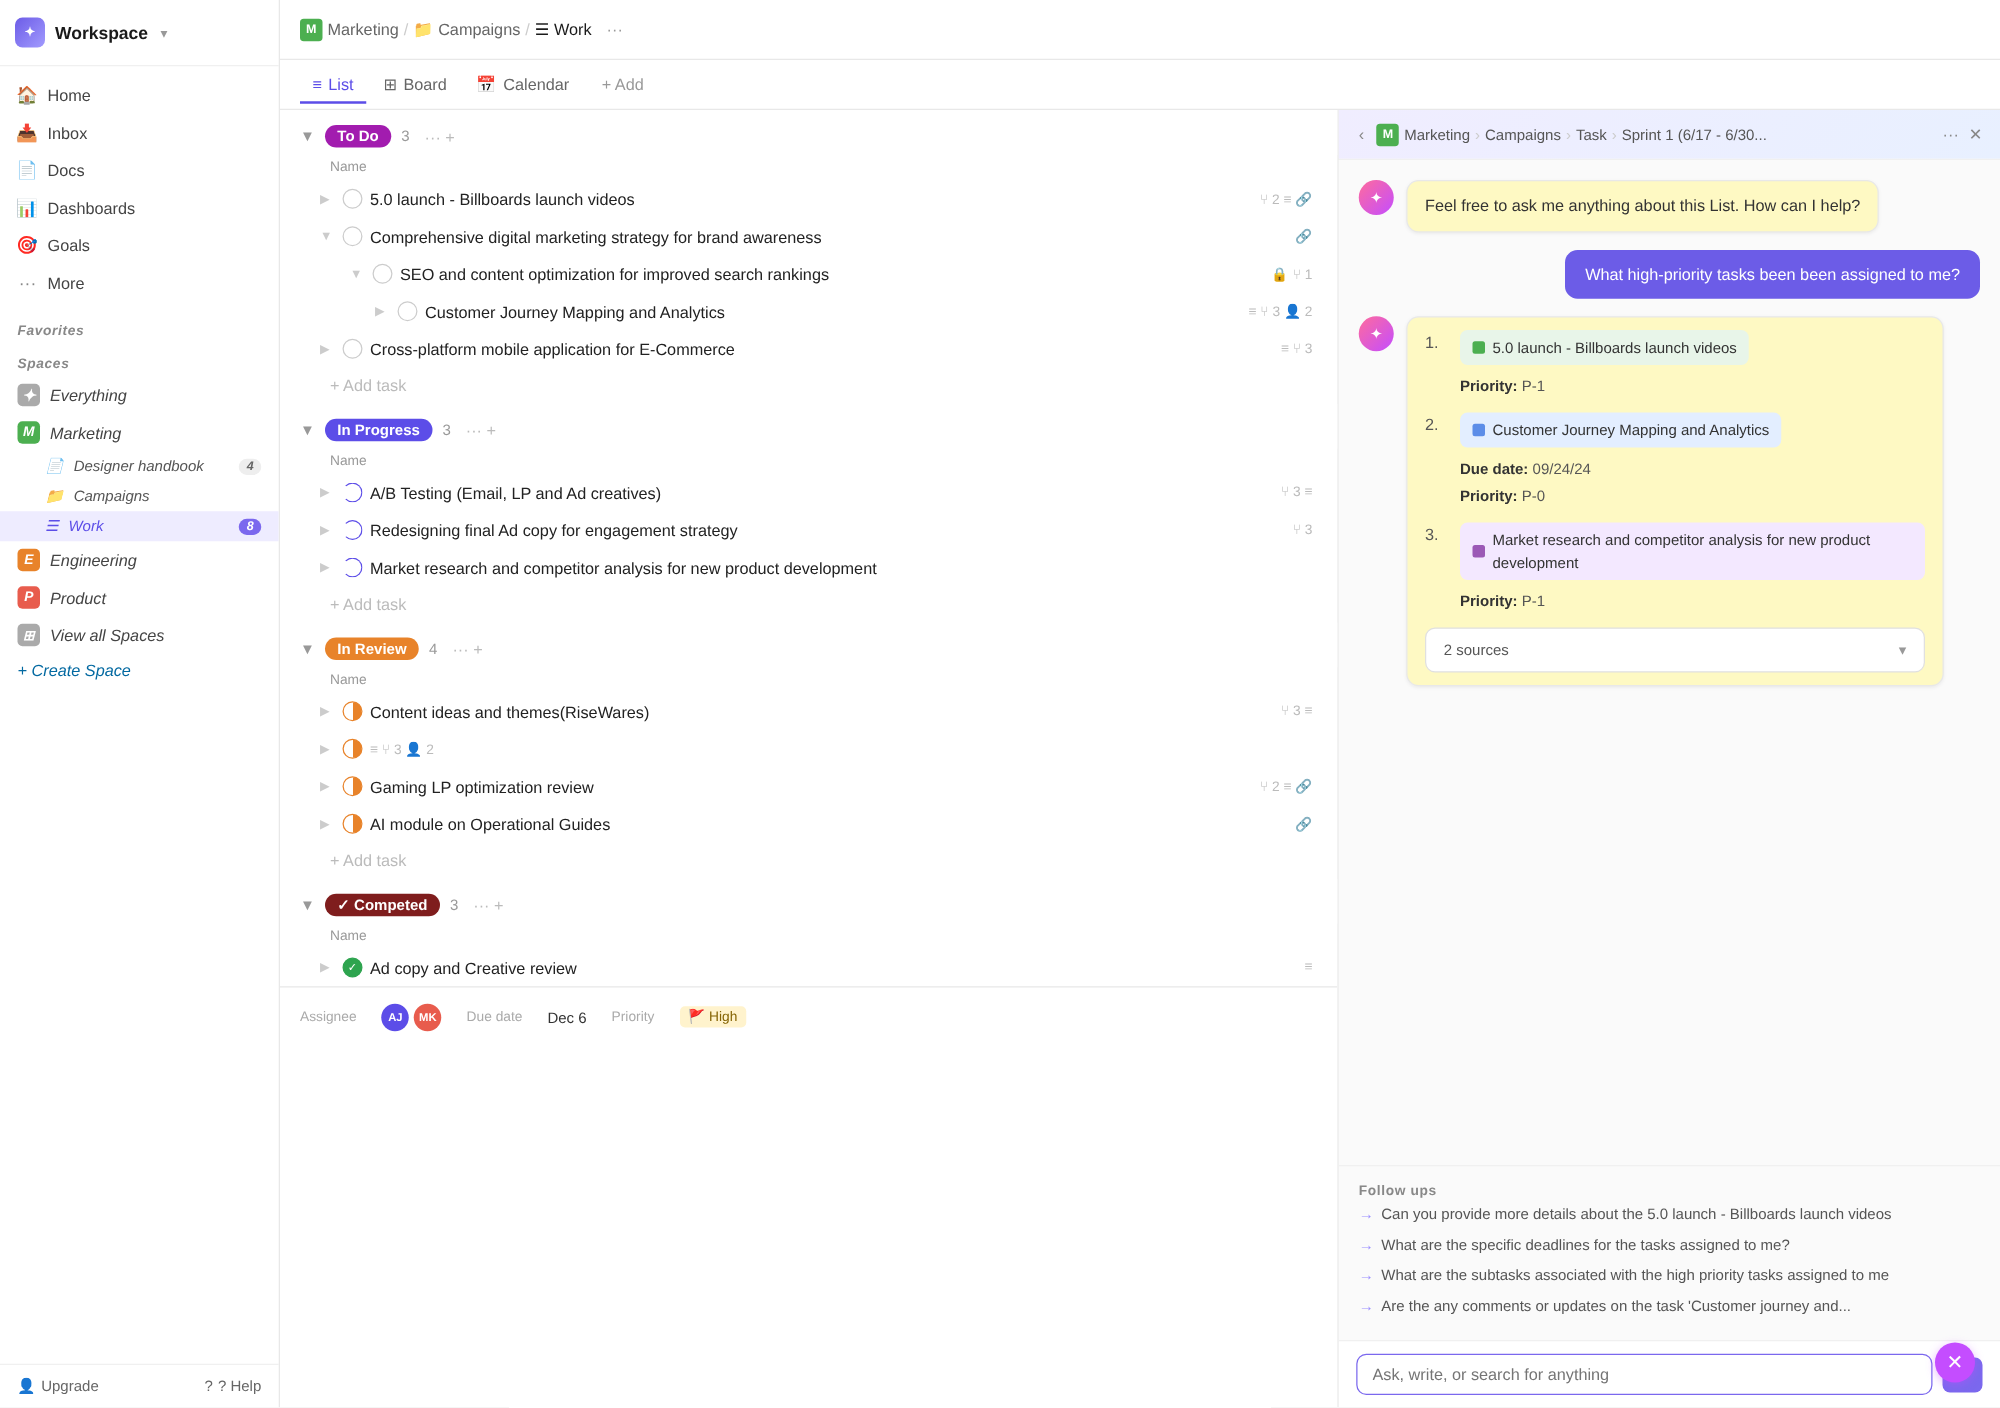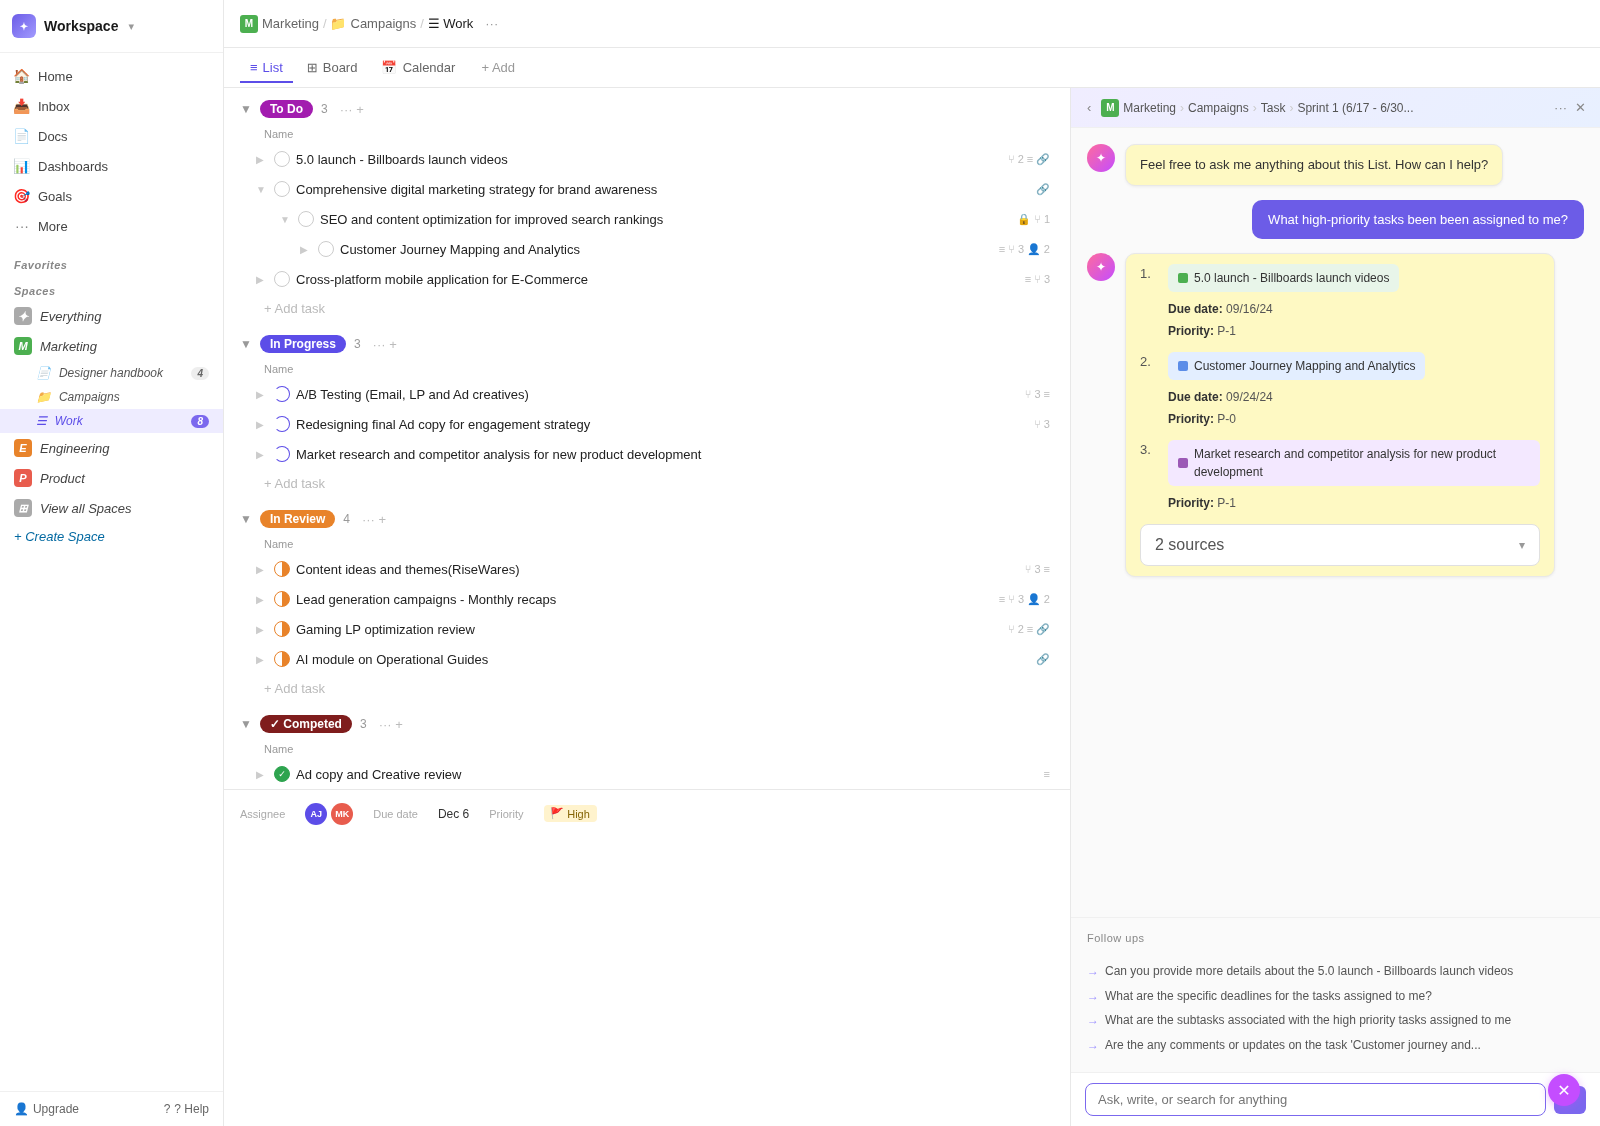--- a/index.html
+++ b/index.html
@@ -147,24 +147,24 @@
     .ai-msg-row { display: flex; align-items: flex-start; gap: 10px; }
     .ai-avatar { width: 28px; height: 28px; border-radius: 50%; background: linear-gradient(135deg, #ff6b9d, #c44dff); display: flex; align-items: center; justify-content: center; color: white; font-size: 12px; flex-shrink: 0; }
     .ai-bubble { background: #fef9c3; border: 1px solid #e8e8e8; border-radius: 10px; padding: 10px 14px; max-width: 400px; color: #333; font-size: 13px; line-height: 1.5; box-shadow: 0 1px 3px rgba(0,0,0,0.06); }
     .ai-user-bubble { background: #6c5ce7; color: white; border-radius: 10px; padding: 10px 16px; margin-left: auto; max-width: 380px; font-size: 13px; line-height: 1.5; }
     .ai-user-row { justify-content: flex-end; }
     .task-card { background: #f0edff; border-radius: 6px; padding: 5px 10px; display: inline-flex; align-items: center; gap: 6px; margin-bottom: 6px; font-size: 12px; font-weight: 500; }
     .task-card-dot { width: 10px; height: 10px; border-radius: 2px; flex-shrink: 0; }
     .task-detail { font-size: 12px; color: #555; padding: 2px 0; }
     .task-detail strong { color: #333; }
     .sources-row { background: #fff; border: 1px solid #e0e0e0; border-radius: 8px; padding: 8px 14px; display: flex; align-items: center; justify-content: space-between; cursor: pointer; margin-top: 4px; }
-    .sources-label { font-size: 16px; color: #555; }
+    .sources-label { font-size: 12px; color: #555; }
     .sources-chevron { color: #999; font-size: 12px; }
     .followups-section { padding: 14px 16px; background: #fafafa; border-top: 1px solid #f0f0f0; }
-    .followups-title { font-size: 11px; color: #888; font-weight: 400; letter-spacing: 0.5px; margin-bottom: 15px; }
+    .followups-title { font-size: 11px; color: #888; font-weight: 700; letter-spacing: 0.5px; margin-bottom: 0; }
     .followup-item { display: flex; align-items: flex-start; gap: 6px; padding: 4px 0; cursor: pointer; }
     .followup-arrow { color: #9b8fff; font-size: 12px; margin-top: 1px; }
     .followup-text { font-size: 12px; color: #555; line-height: 1.4; }
     .ai-input-row { padding: 10px 14px; background: #fff; border-top: 1px solid #f0f0f0; display: flex; align-items: center; gap: 8px; }
     .ai-input { flex: 1; border: 1.5px solid #7b68ee; border-radius: 8px; padding: 8px 12px; font-size: 13px; outline: none; color: #333; }
     .ai-send { background: #7b68ee; color: white; border: none; border-radius: 6px; padding: 6px 10px; cursor: pointer; font-size: 14px; }
 
     
     .task-detail-bar {
       background: #fff;
@@ -412,21 +412,20 @@
       <div class="task-row">
         <span class="task-expand">▶</span>
         <div class="task-check" style="border:1.5px solid #e8832a;background: conic-gradient(#e8832a 0% 50%, transparent 50%);"></div>
         <span class="task-name">Content ideas and themes(RiseWares)</span>
         <span class="task-meta">⑂ 3 ≡</span>
       </div>
 
       <div class="task-row">
         <span class="task-expand">▶</span>
         <div class="task-check" style="border:1.5px solid #e8832a;background: conic-gradient(#e8832a 0% 50%, transparent 50%);"></div>
-        <span class="task-name">Lead generation campaigns - Monthly recaps</span>
         <span class="task-meta">≡ ⑂ 3 👤 2</span>
       </div>
 
       <div class="task-row">
         <span class="task-expand">▶</span>
         <div class="task-check" style="border:1.5px solid #e8832a;background: conic-gradient(#e8832a 0% 50%, transparent 50%);"></div>
         <span class="task-name">Gaming LP optimization review</span>
         <span class="task-meta">⑂ 2 ≡ 🔗</span>
       </div>
 
@@ -509,24 +508,20 @@
           <div class="ai-bubble" style="max-width:430px;">
 
             <div class="numbered-item">
               <span class="num">1.</span>
               <div class="num-content">
                 <div class="task-card" style="background:#e8f5e9;">
                   <div class="task-card-dot" style="background:#4caf50;"></div>
                   <span>5.0 launch - Billboards launch videos</span>
                 </div>
                 <div class="task-detail">
-                  <strong>Due date:</strong>
-                  <span>09/16/24</span>
-                </div>
-                <div class="task-detail">
                   <strong>Priority:</strong>
                   <span>P-1</span>
                 </div>
               </div>
             </div>
 
             <div class="numbered-item">
               <span class="num">2.</span>
               <div class="num-content">
                 <div class="task-card" style="background:#e3eeff;">

